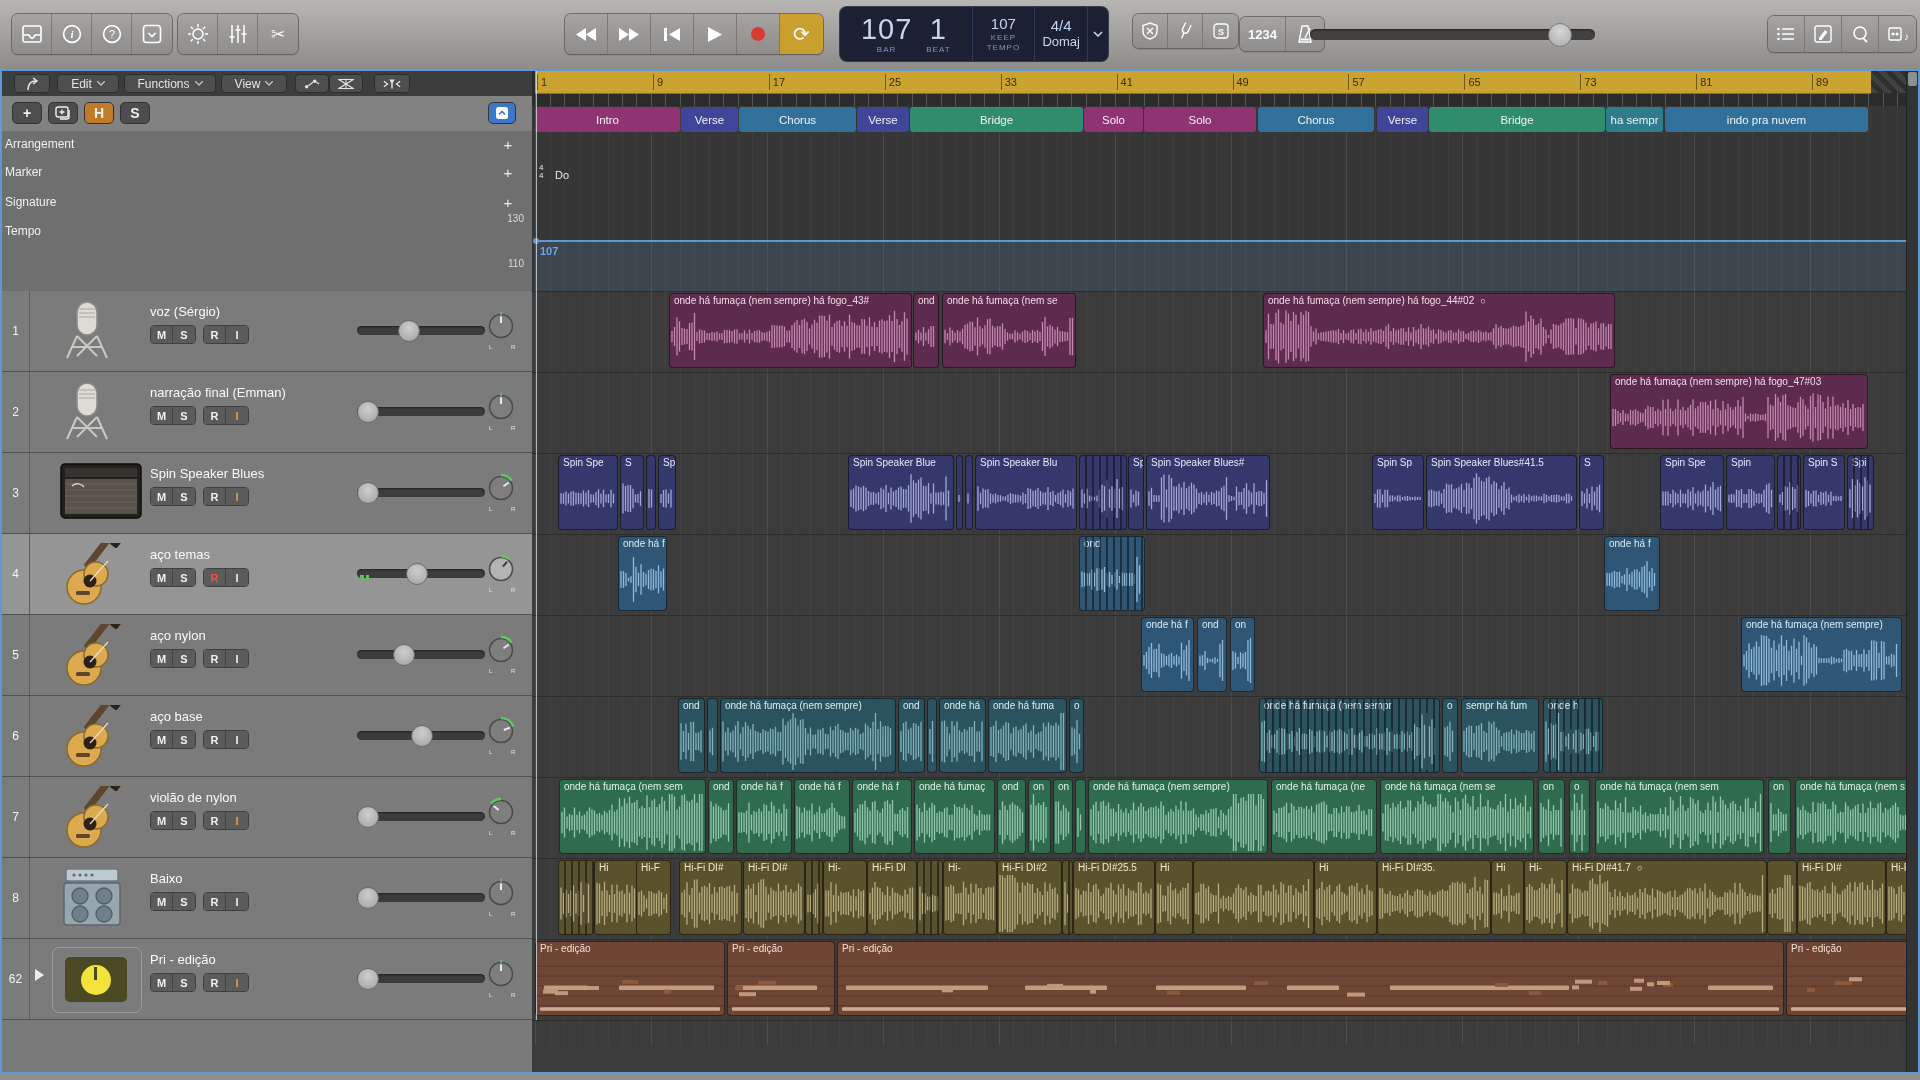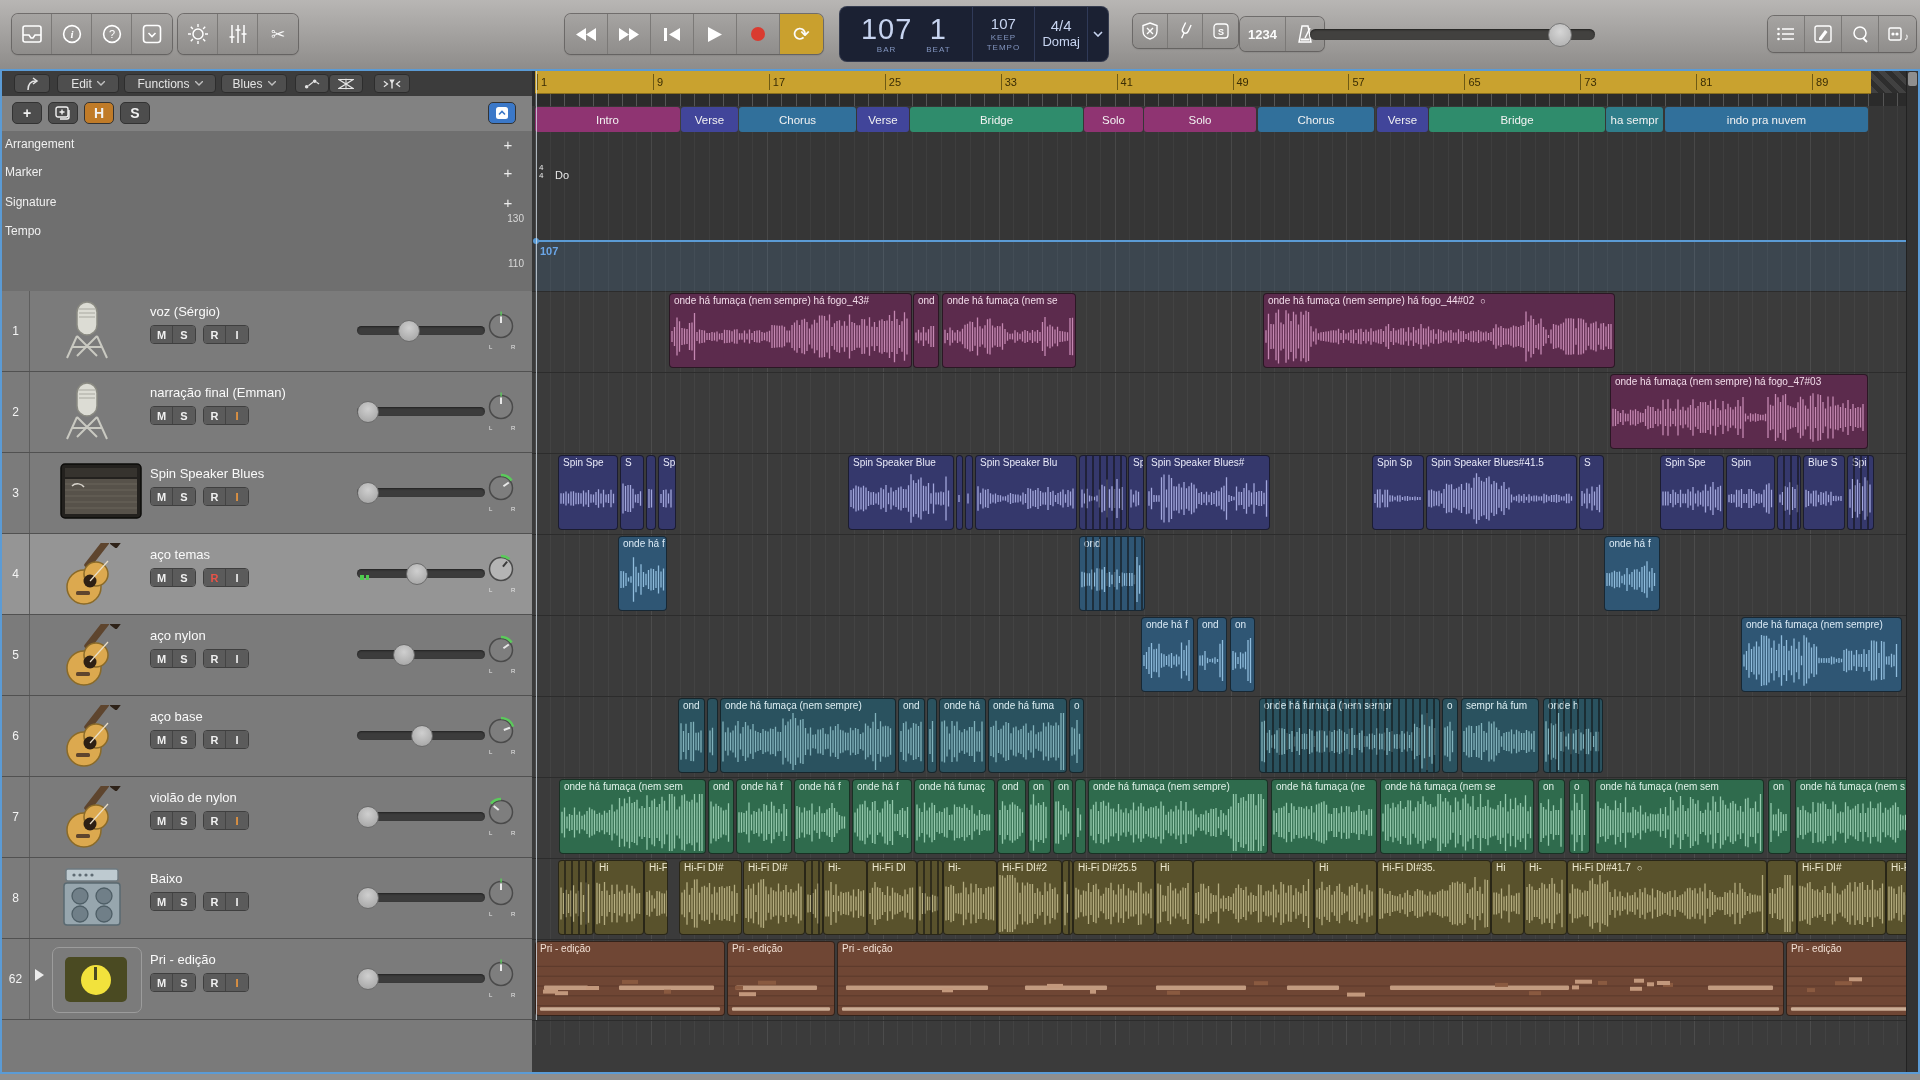--- a/index.html
+++ b/index.html
@@ -328,21 +328,21 @@
             <path d="M0 0l4 4 4-4" fill="none" stroke="#BFBFBF" stroke-width="1.4"></path>
           </svg>
         </button>
       <button class="tbtn" style="left:122px;width:92px">
           <span>Functions</span>
           <svg class="chev" viewBox="0 0 8 5">
             <path d="M0 0l4 4 4-4" fill="none" stroke="#BFBFBF" stroke-width="1.4"></path>
           </svg>
         </button>
       <button class="tbtn" style="left:219px;width:66px">
-          <span>Blues</span>
+          <span>View</span>
           <svg class="chev" viewBox="0 0 8 5">
             <path d="M0 0l4 4 4-4" fill="none" stroke="#BFBFBF" stroke-width="1.4"></path>
           </svg>
         </button>
       <button class="tbtn" style="left:293px;width:34px">
           <svg width="18" height="12" viewBox="0 0 18 12">
             <circle cx="3" cy="9" r="2" fill="#E4E4E4"></circle>
             <circle cx="12" cy="3" r="2" fill="#E4E4E4"></circle>
             <path d="M5 8l5-4M14 4l3 2" stroke="#E4E4E4" stroke-width="1.3"></path>
           </svg>
@@ -1144,21 +1144,21 @@
               <path d="M2.0 24.7V32.3M4.5 24.1V32.9M7.0 24.6V32.4M9.5 19.7V37.3M12.0 20.2V36.8M14.5 19.1V37.9M17.0 24.0V33.0M19.5 24.1V32.9M22.0 18.9V38.1M24.5 19.1V37.9M27.0 21.3V35.7M29.5 23.9V33.1M32.0 23.2V33.8M34.5 24.3V32.7M37.0 19.8V37.2M39.5 14.5V42.5M42.0 13.3V43.7M44.5 19.8V37.2" stroke="#A2A7DC" stroke-width="1.3" fill="none"></path>
             </svg>
           </div>
           <div class="region rg-indigo sl" style="left:1245px;top:384px;width:24px;height:75px">
             <div class="rlabel"></div>
             <svg class="rwave" width="22" height="57">
               <path d="M2.0 24.5V32.5M4.5 22.1V34.9M7.0 16.3V40.7M9.5 17.2V39.8M12.0 12.3V44.7M14.5 17.1V39.9M17.0 19.0V38.0M19.5 14.7V42.3" stroke="#A2A7DC" stroke-width="1.3" fill="none"></path>
             </svg>
           </div>
           <div class="region rg-indigo" style="left:1271px;top:384px;width:42px;height:75px">
-            <div class="rlabel">Blue S</div>
+            <div class="rlabel">Spin S</div>
             <svg class="rwave" width="40" height="57">
               <path d="M2.0 19.7V37.3M4.5 21.1V35.9M7.0 23.4V33.6M9.5 20.8V36.2M12.0 20.4V36.6M14.5 24.7V32.3M17.0 22.1V34.9M19.5 22.8V34.2M22.0 21.3V35.7M24.5 24.8V32.2M27.0 21.7V35.3M29.5 26.1V30.9M32.0 25.7V31.3M34.5 26.5V30.5M37.0 25.9V31.1" stroke="#A2A7DC" stroke-width="1.3" fill="none"></path>
             </svg>
           </div>
           <div class="region rg-indigo sl" style="left:1315px;top:384px;width:27px;height:75px">
             <div class="rlabel">Spi</div>
             <svg class="rwave" width="25" height="57">
               <path d="M2.0 19.3V37.7M4.5 9.1V47.9M7.0 15.3V41.7M9.5 9.5V47.5M12.0 12.9V44.1M14.5 16.2V40.8M17.0 7.2V49.8M19.5 10.6V46.4M22.0 14.6V42.4" stroke="#A2A7DC" stroke-width="1.3" fill="none"></path>
             </svg>
           </div>
@@ -1389,21 +1389,21 @@
             <svg class="rwave" width="34" height="57">
               <path d="M2.0 12.4V44.6M4.5 17.9V39.1M7.0 14.8V42.2M9.5 18.9V38.1M12.0 15.4V41.6M14.5 10.3V46.7M17.0 18.5V38.5M19.5 15.8V41.2M22.0 7.3V49.7M24.5 20.1V36.9M27.0 7.4V49.6M29.5 9.2V47.8" stroke="#B5AD80" stroke-width="1.3" fill="none"></path>
             </svg>
           </div>
           <div class="region rg-olive" style="left:62px;top:789px;width:50px;height:75px">
             <div class="rlabel">Hi</div>
             <svg class="rwave" width="48" height="57">
               <path d="M2.0 7.8V49.2M4.5 8.8V48.2M7.0 16.0V41.0M9.5 7.0V50.0M12.0 15.4V41.6M14.5 20.1V36.9M17.0 9.7V47.3M19.5 19.1V37.9M22.0 9.4V47.6M24.5 16.5V40.5M27.0 15.6V41.4M29.5 18.8V38.2M32.0 9.8V47.2M34.5 17.8V39.2M37.0 10.7V46.3M39.5 13.6V43.4M42.0 18.4V38.6M44.5 18.1V38.9" stroke="#B5AD80" stroke-width="1.3" fill="none"></path>
             </svg>
           </div>
-          <div class="region rg-olive" style="left:112px;top:789px;width:24px;height:75px">
+          <div class="region rg-olive" style="left:104px;top:789px;width:35px;height:75px">
             <div class="rlabel">Hi-F</div>
             <svg class="rwave" width="33" height="57">
               <path d="M2.0 16.9V40.1M4.5 15.4V41.6M7.0 20.3V36.7M9.5 23.5V33.5M12.0 15.9V41.1M14.5 16.6V40.4M17.0 18.2V38.8M19.5 18.6V38.4M22.0 15.6V41.4M24.5 17.2V39.8M27.0 23.0V34.0M29.5 18.9V38.1" stroke="#B5AD80" stroke-width="1.3" fill="none"></path>
             </svg>
           </div>
           <div class="region rg-olive" style="left:147px;top:789px;width:63px;height:75px">
             <div class="rlabel">Hi-Fi DI#</div>
             <svg class="rwave" width="61" height="57">
               <path d="M2.0 17.6V39.4M4.5 14.7V42.3M7.0 7.2V49.8M9.5 19.7V37.3M12.0 12.9V44.1M14.5 4.6V52.4M17.0 4.2V52.8M19.5 17.7V39.3M22.0 11.7V45.3M24.5 10.7V46.3M27.0 12.2V44.8M29.5 8.0V49.0M32.0 19.3V37.7M34.5 11.8V45.2M37.0 17.5V39.5M39.5 12.0V45.0M42.0 11.3V45.7M44.5 13.0V44.0M47.0 11.5V45.5M49.5 11.1V45.9M52.0 16.3V40.7M54.5 9.7V47.3M57.0 18.0V39.0" stroke="#B5AD80" stroke-width="1.3" fill="none"></path>
             </svg>

